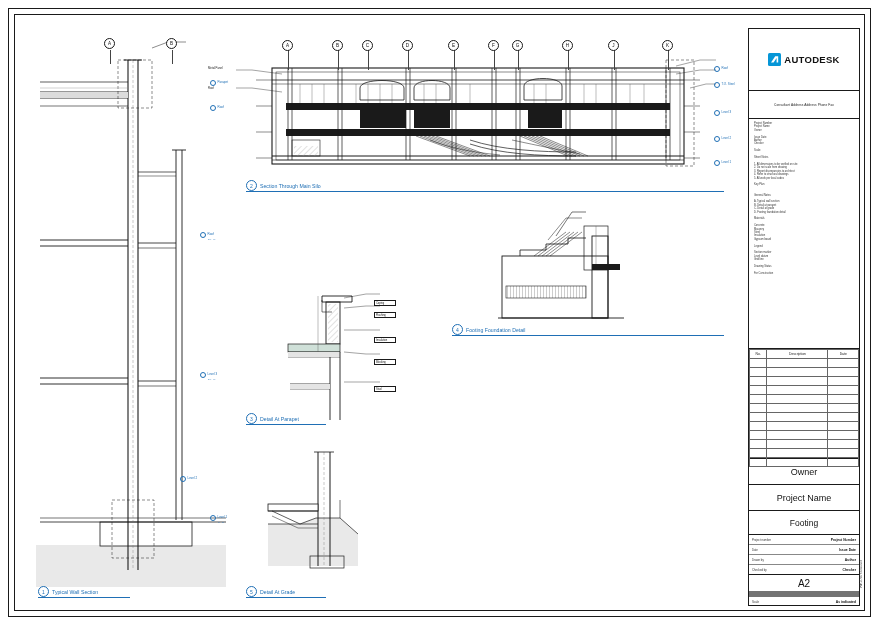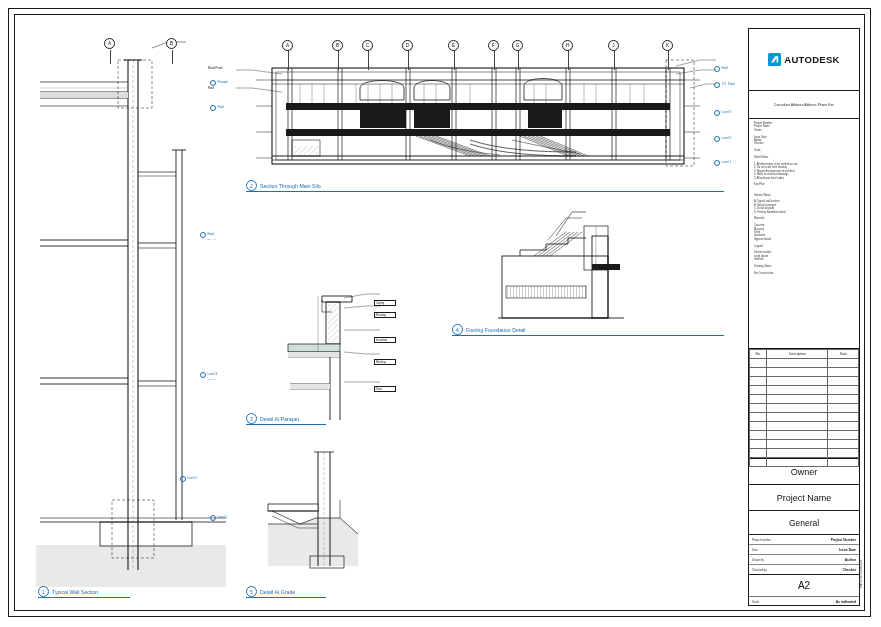--- a/index.html
+++ b/index.html
@@ -181,21 +181,21 @@
     font-weight: bold;
     color: #111;
     text-align: right;
     padding-right: 3px;
     box-sizing: border-box;
   }
   .tb-sheetnum {
     position: absolute;
     left: 0; top: 546px;
     width: 110px; height: 22px;
-    border-bottom: 1px solid #737373;
+    border-bottom: 6px solid #737373;
     box-sizing: border-box;
     display:flex; align-items:center; justify-content:center;
   }
   .tb-sheetnum span { font-size: 10px; color: #111; }
   .tb-scale {
     position: absolute;
     left: 0; top: 568px;
     width: 110px; height: 10px;
     box-sizing: border-box;
     display: flex;
@@ -843,21 +843,21 @@
       </table>
     </div>
 
     <div class="tb-owner">
       <span>Owner</span>
     </div>
     <div class="tb-project">
       <span>Project Name</span>
     </div>
     <div class="tb-sheetname">
-      <span>General</span>
+      <span>Footing</span>
     </div>
 
     <div class="tb-fields">
       <div class="tb-field-row">
         <span class="k">Project number</span>
         <span class="v">Project Number</span>
       </div>
       <div class="tb-field-row">
         <span class="k">Date</span>
         <span class="v">Issue Date</span>

